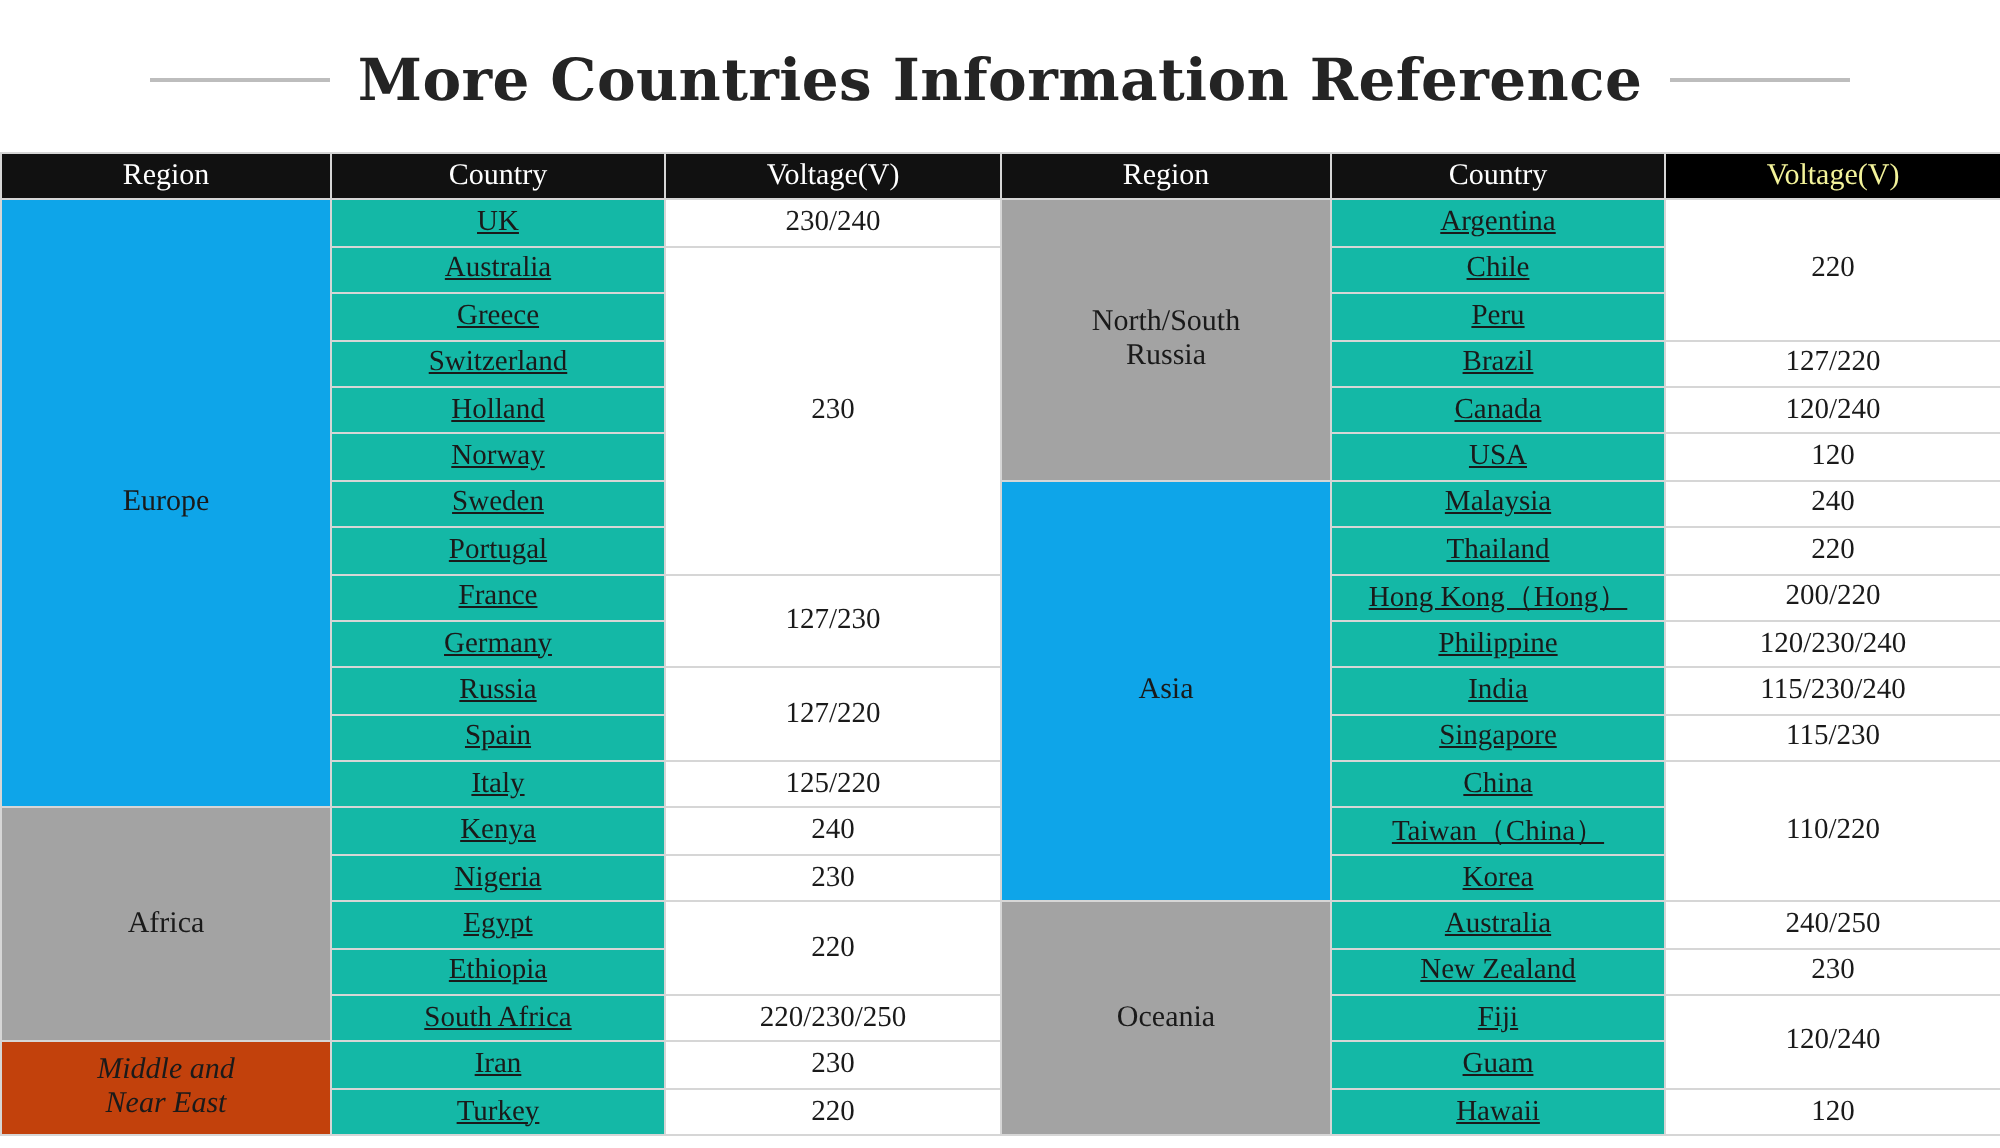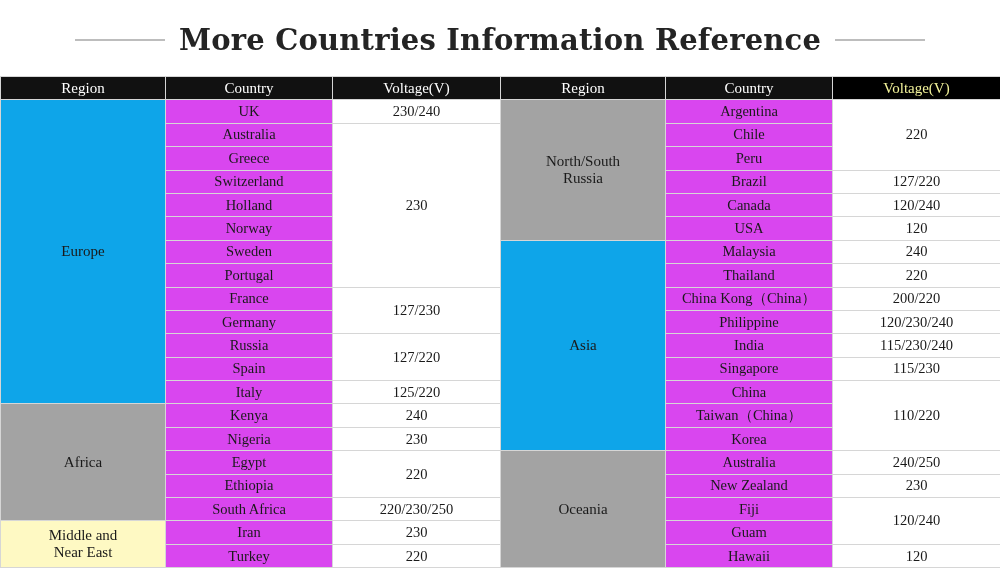--- a/index.html
+++ b/index.html
@@ -83,24 +83,26 @@
 
   
   td.region {
     background: #0ea5e9;
     font-size: 15px;
   }
   td.region.dark {
     background: #a3a3a3;
   }
   td.region.mid {
-    background: #fef9c3;
+    background: #c2410c;
+    font-style: italic;
   }
   td.cell {
-    background: #d946ef;
+    background: #14b8a6;
+    text-decoration: underline;
   }
   td.volt {
     background: #ffffff;
     font-family: Liberation Serif, serif;
   }
   .two-line {
     line-height: 1.15;
   }
 </style>
 </head>
@@ -176,21 +178,21 @@
           <td class="volt" rowspan="1">240</td>
         </tr>
         <tr>
           <td class="cell">Portugal</td>
           <td class="cell">Thailand</td>
           <td class="volt" rowspan="1">220</td>
         </tr>
         <tr>
           <td class="cell">France</td>
           <td class="volt" rowspan="2">127/230</td>
-          <td class="cell">China Kong（China）</td>
+          <td class="cell">Hong Kong（Hong）</td>
           <td class="volt" rowspan="1">200/220</td>
         </tr>
         <tr>
           <td class="cell">Germany</td>
           <td class="cell">Philippine</td>
           <td class="volt" rowspan="1">120/230/240</td>
         </tr>
         <tr>
           <td class="cell">Russia</td>
           <td class="volt" rowspan="2">127/220</td>

